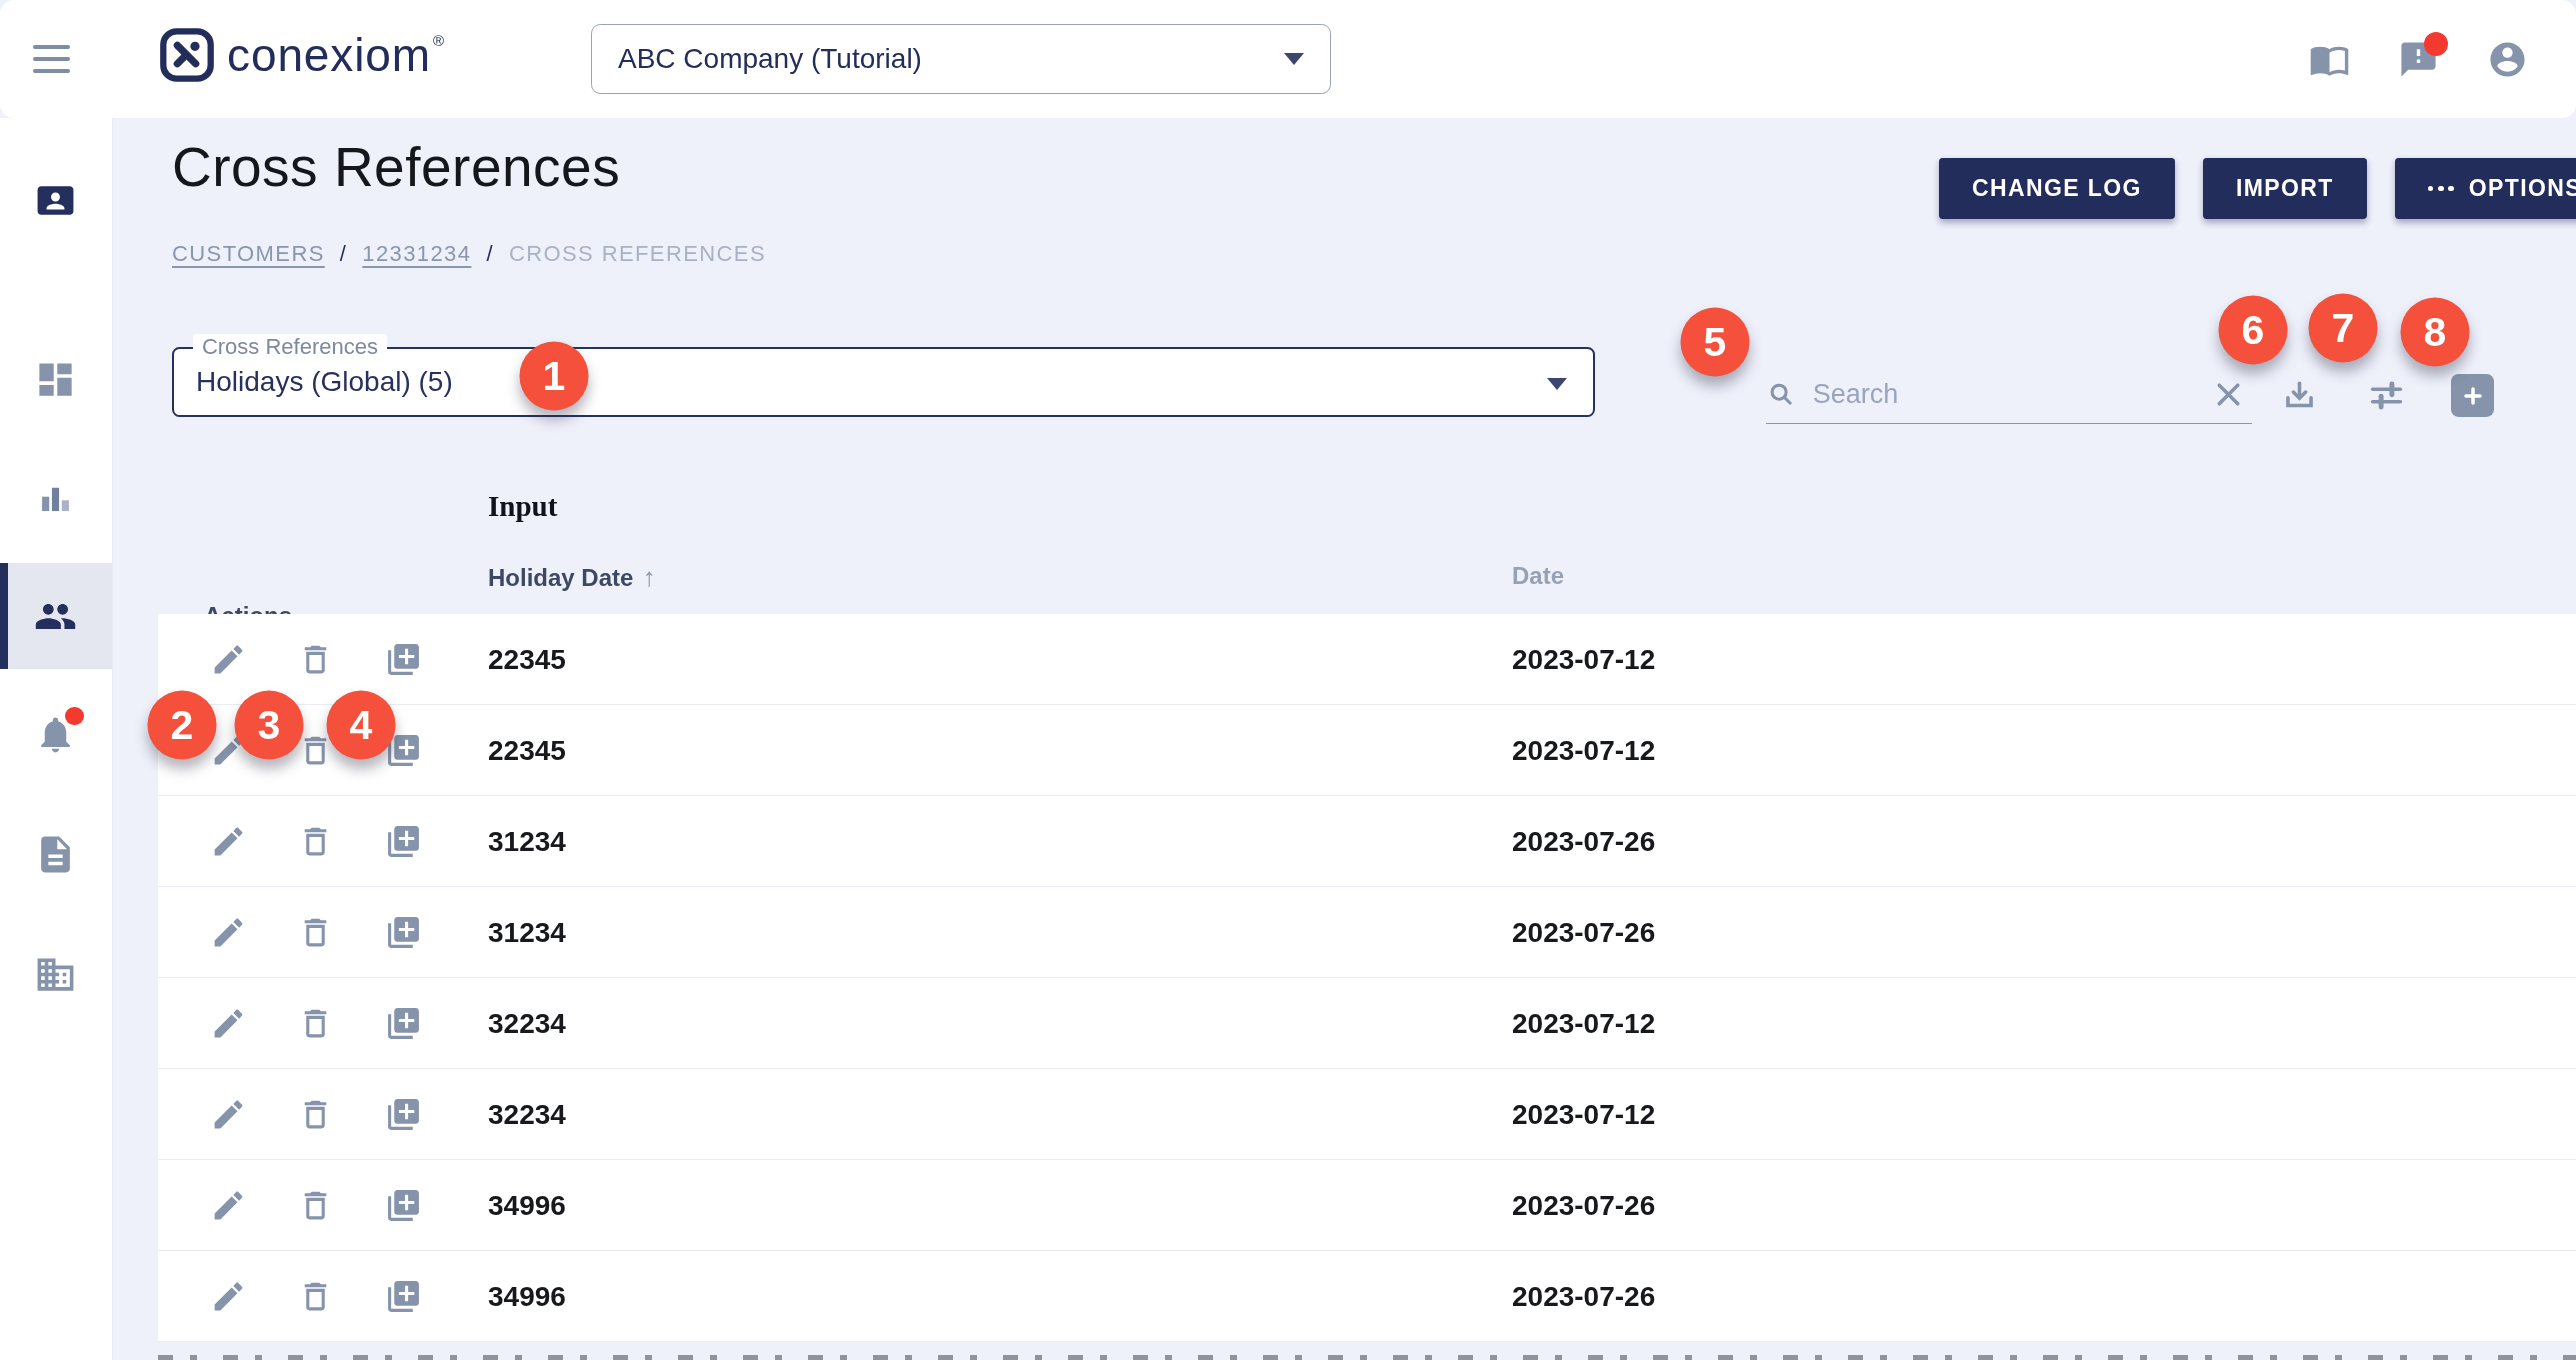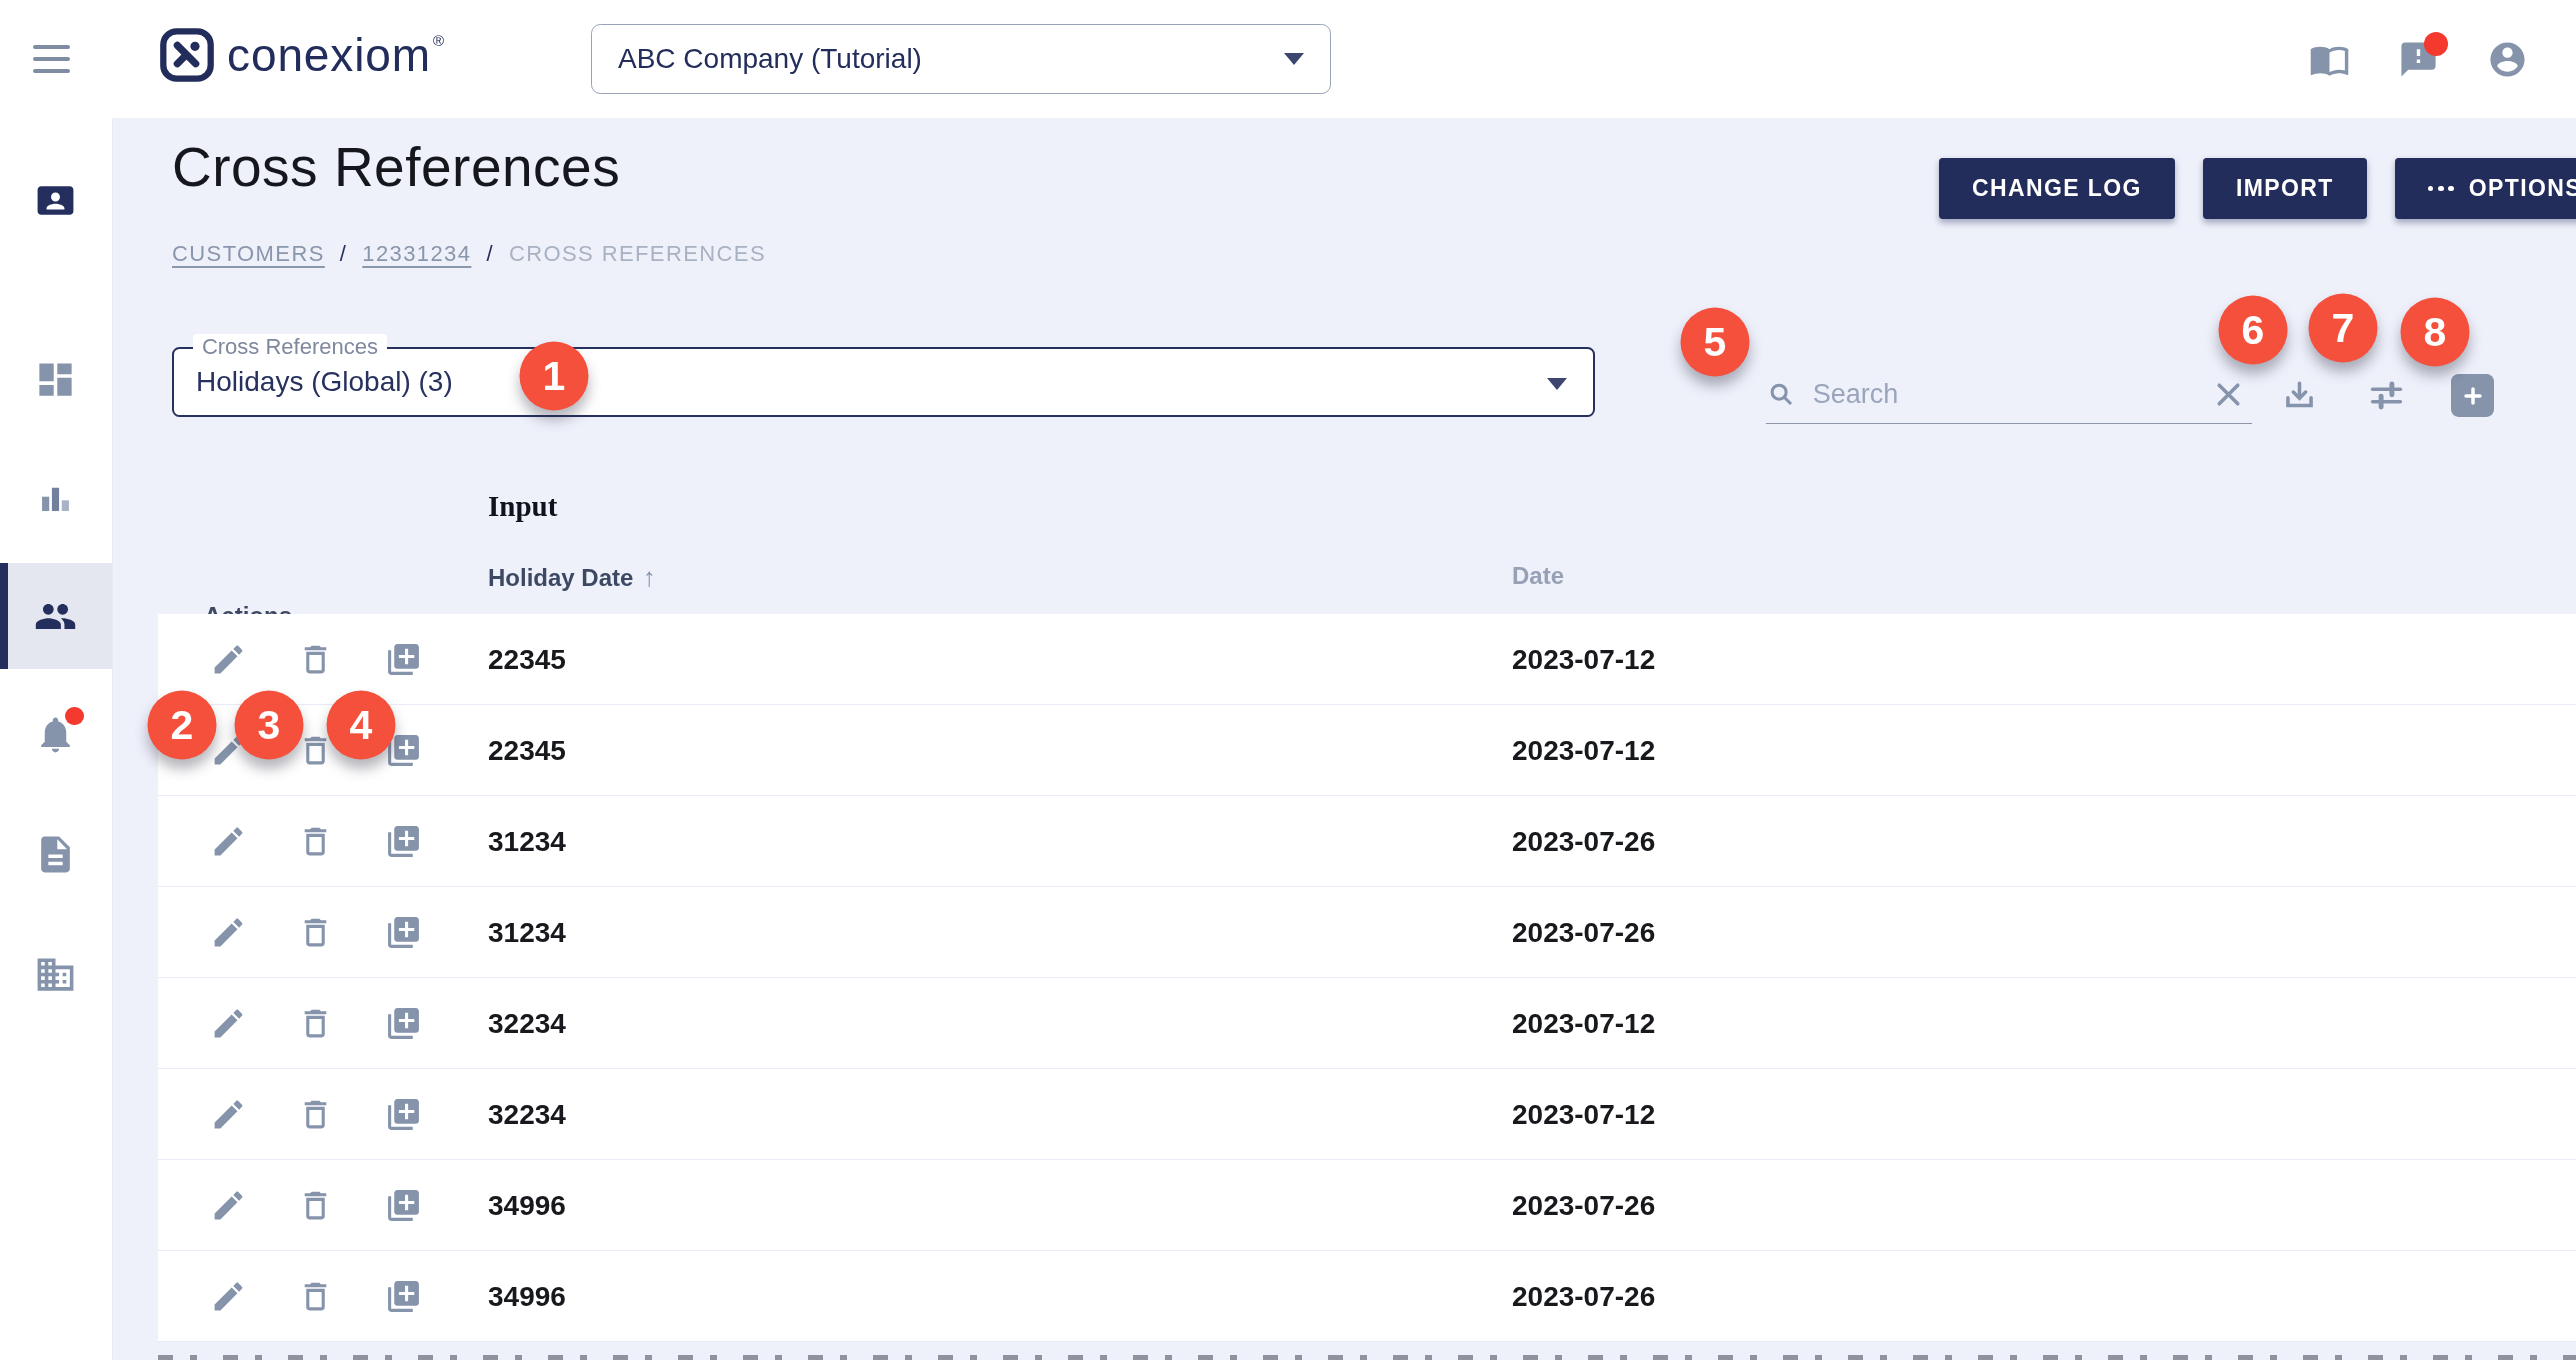--- a/index.html
+++ b/index.html
@@ -1,21 +1,21 @@
 <!DOCTYPE html>
 <html style="font-size:15px"><head>
 <meta charset="utf-8">
 <style>
   * { margin:0; padding:0; box-sizing:border-box; }
   html,body { width:2576px; height:1360px; overflow:hidden;
     font-family:"Liberation Sans", sans-serif; background:#eef0fa; }
 
   
   .topbar { position:absolute; top:0; left:0; width:2576px; height:118px;
-    background:#ffffff; z-index:10; }
+    background:#ffffff; z-index:10;border-radius:14px; }
   .hamburger { position:absolute; left:33px; top:43px; width:37px; height:32px;
     display:flex; flex-direction:column; justify-content:space-between; cursor:pointer;
     background:none; border:none; padding:1.9px 0; }
   .hamburger span { display:block; height:3.7px; width:37px; background:#7f8da3; border-radius:1.9px; }
   .brand { position:absolute; left:158px; top:26px; display:flex; align-items:center; }
   .brand svg { width:58px; height:58px; }
   .brand-text { font-size:46px; color:#232d5b; letter-spacing:0.9px; margin-left:11px; font-weight:500; }
   .brand-reg { font-size:15px; color:#232d5b; vertical-align:top; position:relative; top:-15px; left:1.9px; }
   .company-select { position:absolute; left:591px; top:24px; width:740px; height:70px;
     border:1.9px solid #9aa2ba; border-radius:9.3px; background:#fff; display:flex;
@@ -229,21 +229,21 @@
   <div class="breadcrumb">
     <span class="crumb-link">CUSTOMERS</span>
     <span class="crumb-sep">/</span>
     <span class="crumb-link">12331234</span>
     <span class="crumb-sep">/</span>
     <span class="crumb-cur">CROSS REFERENCES</span>
   </div>
 
   <div class="xr-select">
     <span class="float-label">Cross References</span>
-    <span class="val">Holidays (Global) (3)</span>
+    <span class="val">Holidays (Global) (5)</span>
     <span class="caret-down"></span>
   </div>
 
   <div class="search-field">
     <svg class="mag" viewBox="0 0 24 24">
       <circle cx="10.5" cy="10.5" r="5.6"></circle>
       <line x1="15" y1="15" x2="20" y2="20"></line>
     </svg>
     <input type="text" placeholder="Search" style="">
     <button class="icon-btn">

